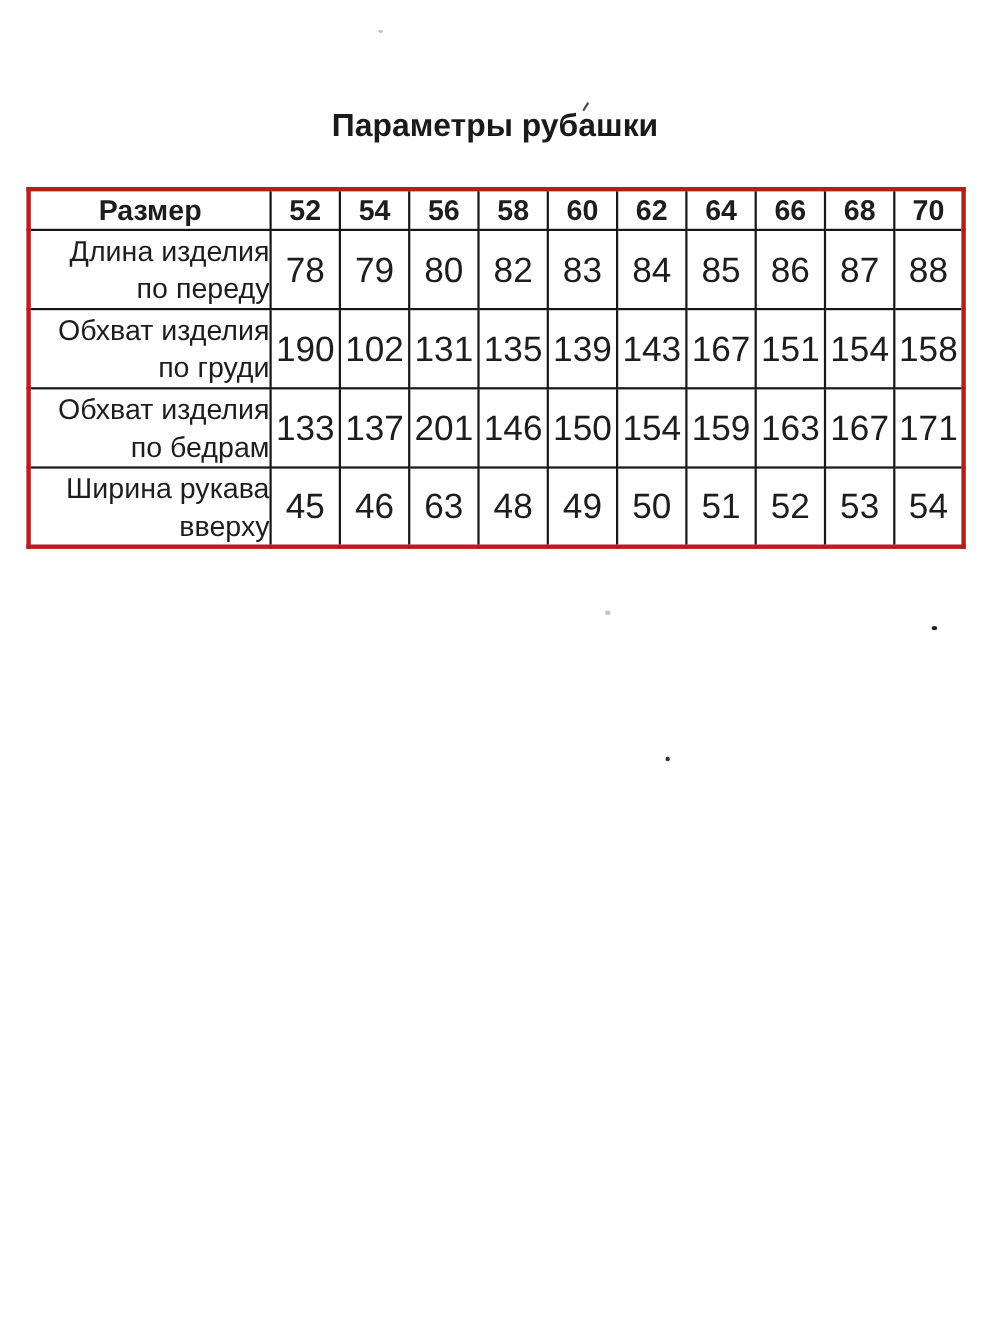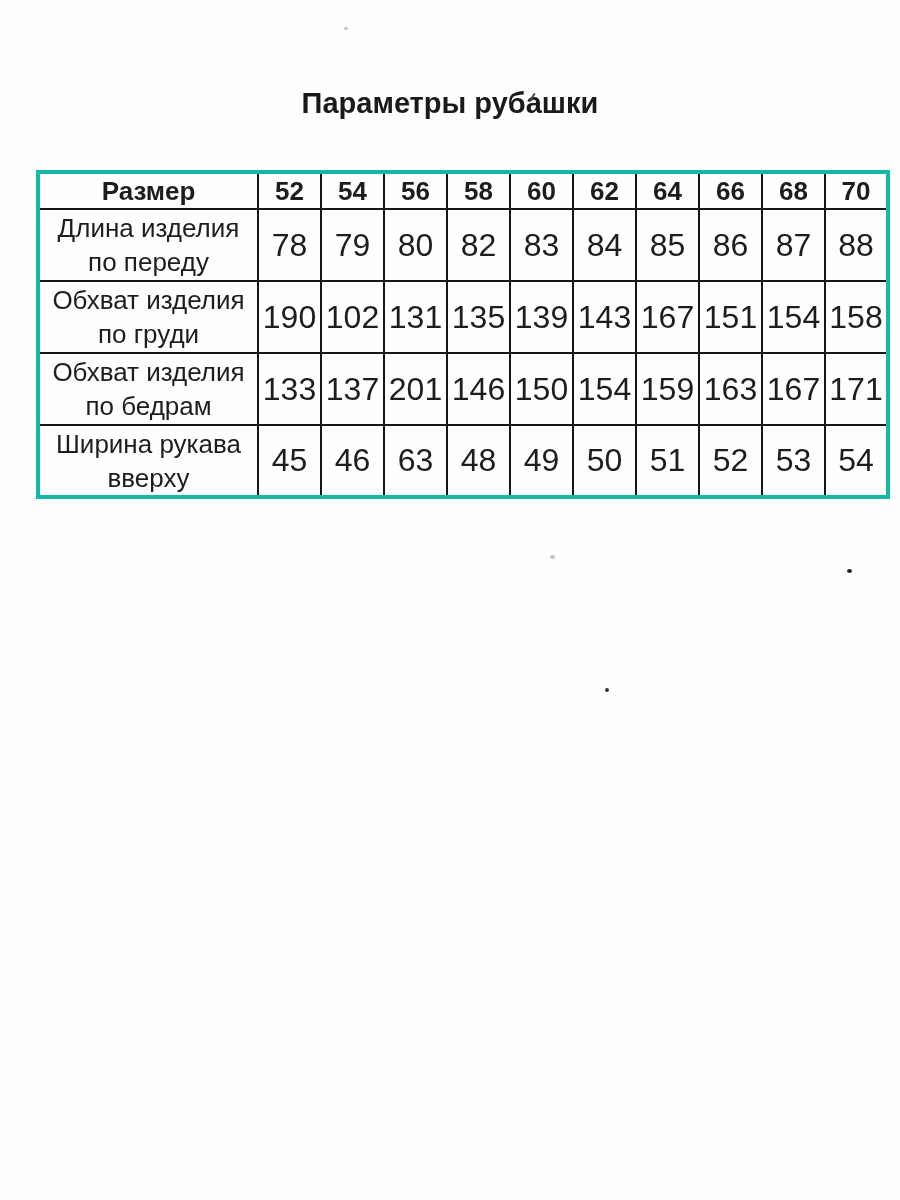--- a/index.html
+++ b/index.html
@@ -10,21 +10,21 @@
     overflow: hidden;
   }
   .page {
     position: relative;
     width: 900px; height: 1200px;
     background: #fefefe;
     color: #1c1c1c;
   }
   .title {
     position: absolute;
-    top: 87px; left: 0;
+    top: 99px; left: 0;
     width: 100%;
     text-align: center;
     font-size: 29px;
     font-weight: bold;
     letter-spacing: 0px;
     color: #1a1a1a;
   }
   table.size-table {
     position: absolute;
     left: 24px; top: 170px;
@@ -32,33 +32,34 @@
     border-collapse: collapse;
     table-layout: fixed;
     color: #1d1d1d;
   }
   table.size-table th, table.size-table td {
     border: 2px solid #161616;
     text-align: center;
     vertical-align: middle;
     padding: 0;
   }
-  table.size-table { border: 4px solid #14b8a6; margin-left: 12px; }
+  table.size-table { border: 4px solid #b91c1c; }
   table.size-table thead tr { height: 37px; }
   table.size-table tbody tr { height: 72px; }
   table.size-table tbody tr.single-line { height: 38px; }
   table.size-table th:first-child,
   table.size-table td:first-child { width: 220px; }
   table.size-table th, table.size-table td { width: 63px; }
   th.label-col, th { font-size: 26px; font-weight: bold; }
   td { font-size: 32px; font-weight: normal; }
   td.label-col { font-size: 26px; }
   td.label-col .label-line {
     display: block;
     line-height: 34px;
+    text-align: right;
   }
   
   .speck {
     position: absolute;
     background: #333;
     border-radius: 50%;
   }
   .speck.tick {
     width: 9px; height: 2px;
     background: #4a4a4a;

